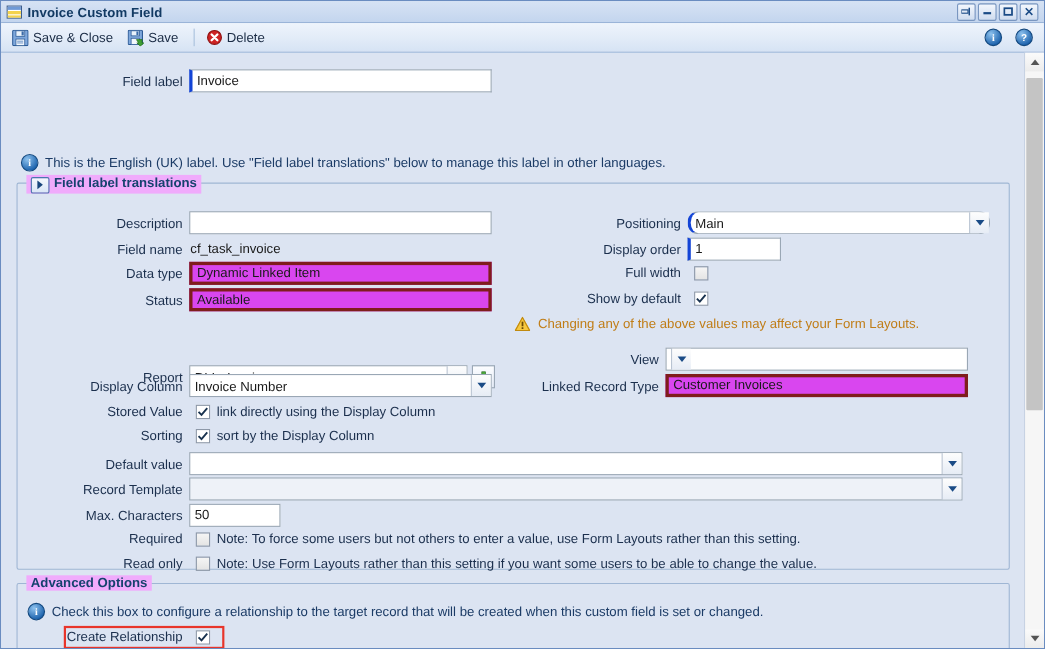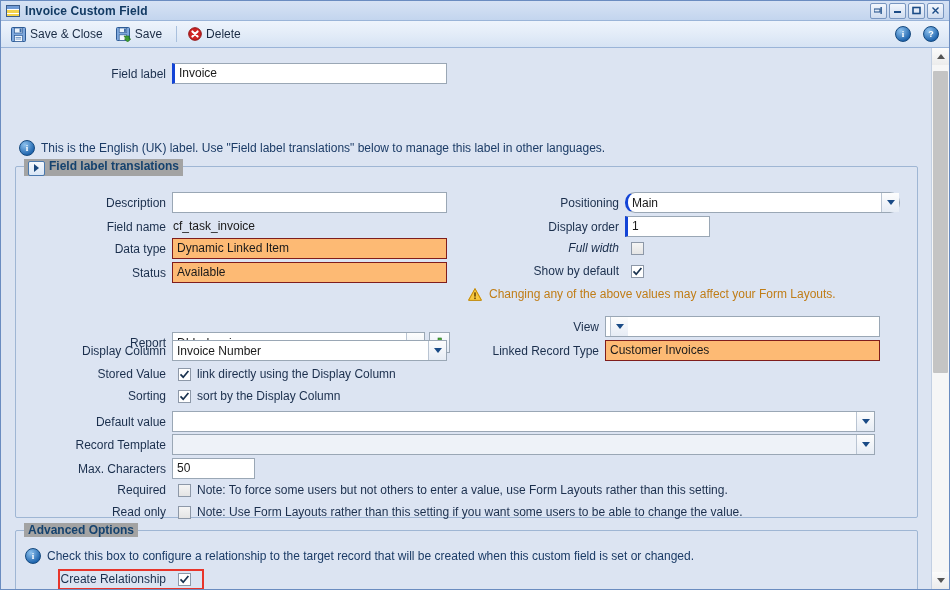--- a/index.html
+++ b/index.html
@@ -65,40 +65,40 @@
   .tri-dn{border-left:4px solid transparent;border-right:4px solid transparent;border-top:5px solid #555;}
   
   .row{display:flex;align-items:center;}
   .lbl{text-align:right;padding-right:6px;color:#1b2f4d;font-size:12px;white-space:nowrap;}
   .inp{
     box-sizing:border-box;height:21px;border:1px solid #9aa7b5;background:#ffffff;
     font-family:"Liberation Sans",sans-serif;font-size:12px;color:#1a1a1a;
     padding:0 4px;line-height:19px;display:flex;align-items:center;
   }
   .inp.req{border-left:3px solid #1344d6;padding-left:4px;}
-  .inp.ro{background:#fdba74;border:1px solid #7f1d1d;}
+  .inp.ro{background:#d946ef;border:3px solid #7f1d1d;}
   .inp.plain{background:transparent;border:none;padding-left:1px;}
   .sel{box-sizing:border-box;height:21px;border:1px solid #9aa7b5;background:#fff;
     display:flex;align-items:center;font-size:12px;color:#1a1a1a;padding:0 0 0 4px;}
   .sel.req{border-left:3px solid #1344d6;}
   .sel.dim{background:#eef2f8;}
   .sel .val{flex:1 1 auto;overflow:hidden;white-space:nowrap;}
   .arrowbox{width:17px;height:19px;flex:0 0 17px;display:flex;align-items:center;justify-content:center;
     background:linear-gradient(to bottom,#fdfdfd,#e6ecf5);border-left:1px solid #b9c4d2;}
   .chev{width:0;height:0;border-left:4px solid transparent;border-right:4px solid transparent;border-top:5px solid #1a4b86;}
   .cbx{width:13px;height:13px;flex:0 0 13px;border:1px solid #8d98a8;background:#fff;
     display:inline-flex;align-items:center;justify-content:center;box-sizing:border-box;}
   .cbx.off{background:linear-gradient(to bottom,#f5f5f5,#e4e4e4);}
   .cbx svg{display:block;}
   .note{font-size:12px;color:#1b2f4d;}
   .hint{font-size:12px;color:#1b3b66;}
   .warn{font-size:12px;color:#c07d17;}
   
   .fs{position:absolute;border:1px solid #9fb6d4;border-radius:2px;box-sizing:border-box;}
-  .fs-legend{position:absolute;top:-8px;left:8px;background:#a3a3a3;padding:0 4px;
+  .fs-legend{position:absolute;top:-8px;left:8px;background:#f0abfc;padding:0 4px;
     font-weight:bold;font-size:12px;color:#15426e;white-space:nowrap;}
   .expander{width:15px;height:13px;border:1px solid #4a78ad;border-radius:2px;
     background:linear-gradient(to bottom,#f4f8fd,#d9e6f6);display:inline-flex;
     align-items:center;justify-content:center;vertical-align:-2px;margin-right:4px;cursor:default;}
   .tri-r{width:0;height:0;border-top:4px solid transparent;border-bottom:4px solid transparent;border-left:5px solid #18467c;}
   .hl-red{position:absolute;border:2px solid #e8352b;box-sizing:border-box;pointer-events:none;}
   .rep-btn{width:19px;height:19px;flex:0 0 19px;margin-left:4px;border:1px solid #9aa7b5;
     background:linear-gradient(to bottom,#fcfdff,#e4ebf6);display:flex;align-items:center;justify-content:center;cursor:default;}
   .tri-warn{width:0;height:0;border-left:7px solid transparent;border-right:7px solid transparent;
     border-bottom:12px solid #f3b51c;position:relative;}
@@ -227,21 +227,21 @@
             <span class="val">Main</span>
             <span class="arrowbox">
                 <span class="chev"></span>
               </span>
           </span>
         </div>
         <div class="row" style="position:absolute;left:450px;top:168px;">
           <span class="lbl" style="width:168px;">Display order</span>
           <span class="inp req" style="width:85px;">1</span>
         </div>
-        <div class="row" style="position:absolute;left:450px;top:193px;gap:6px;font-style:italic;">
+        <div class="row" style="position:absolute;left:450px;top:193px;gap:6px;">
           <span class="lbl" style="width:168px;">Full width</span>
           <span class="cbx off"></span>
         </div>
         <div class="row" style="position:absolute;left:450px;top:216px;gap:6px;">
           <span class="lbl" style="width:168px;">Show by default</span>
           <span class="cbx">
             <svg width="11" height="11" viewBox="0 0 11 11">
                 <path d="M1.5 5.4 L4.2 8.2 L9.4 2" stroke="#19324f" stroke-width="1.7" fill="none"></path>
               </svg>
           </span>

